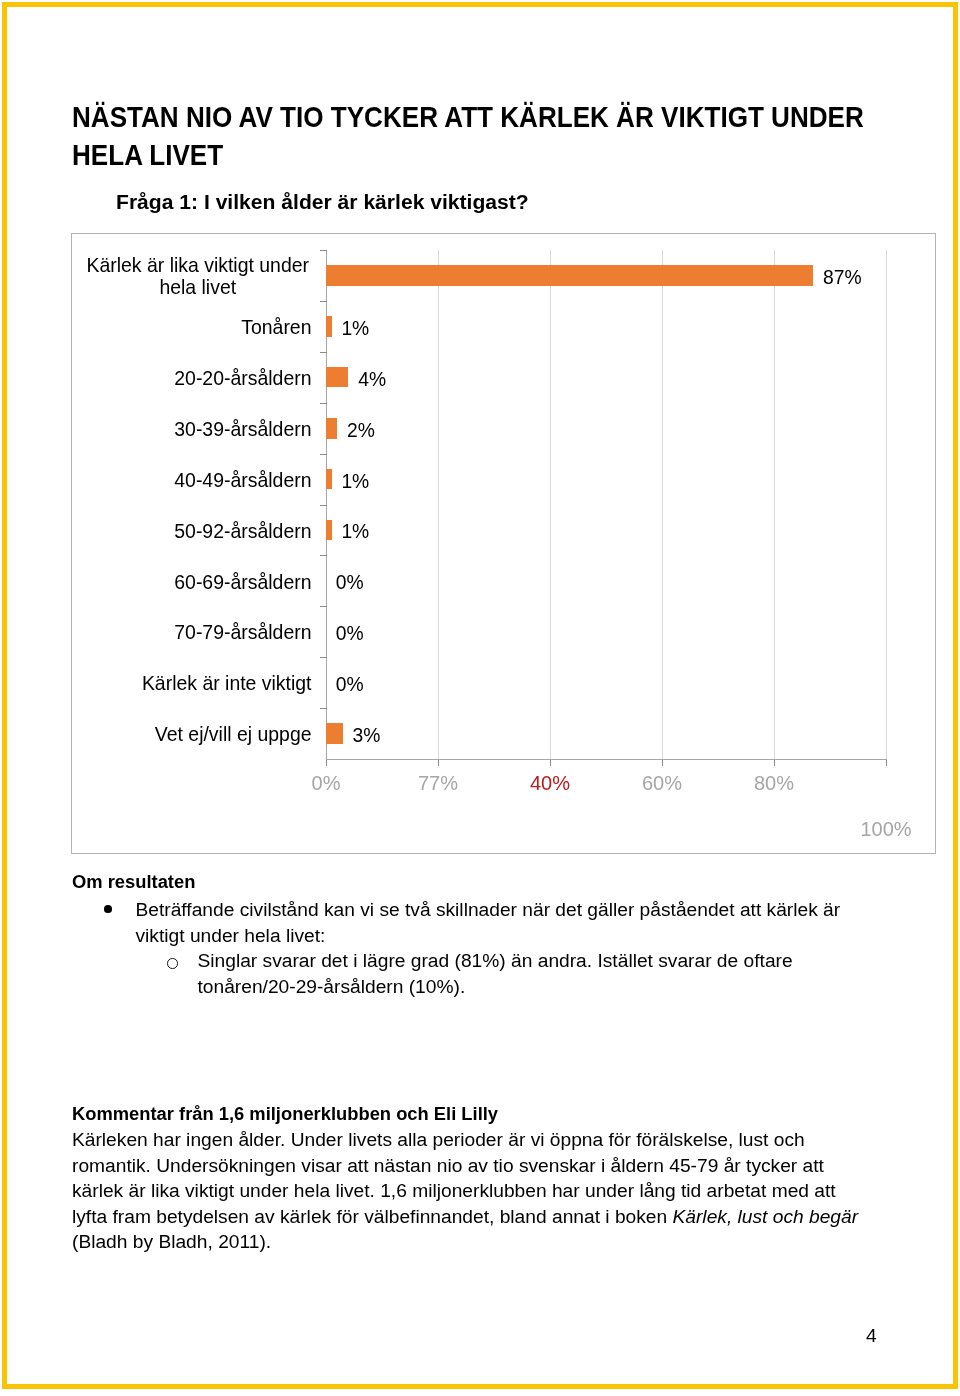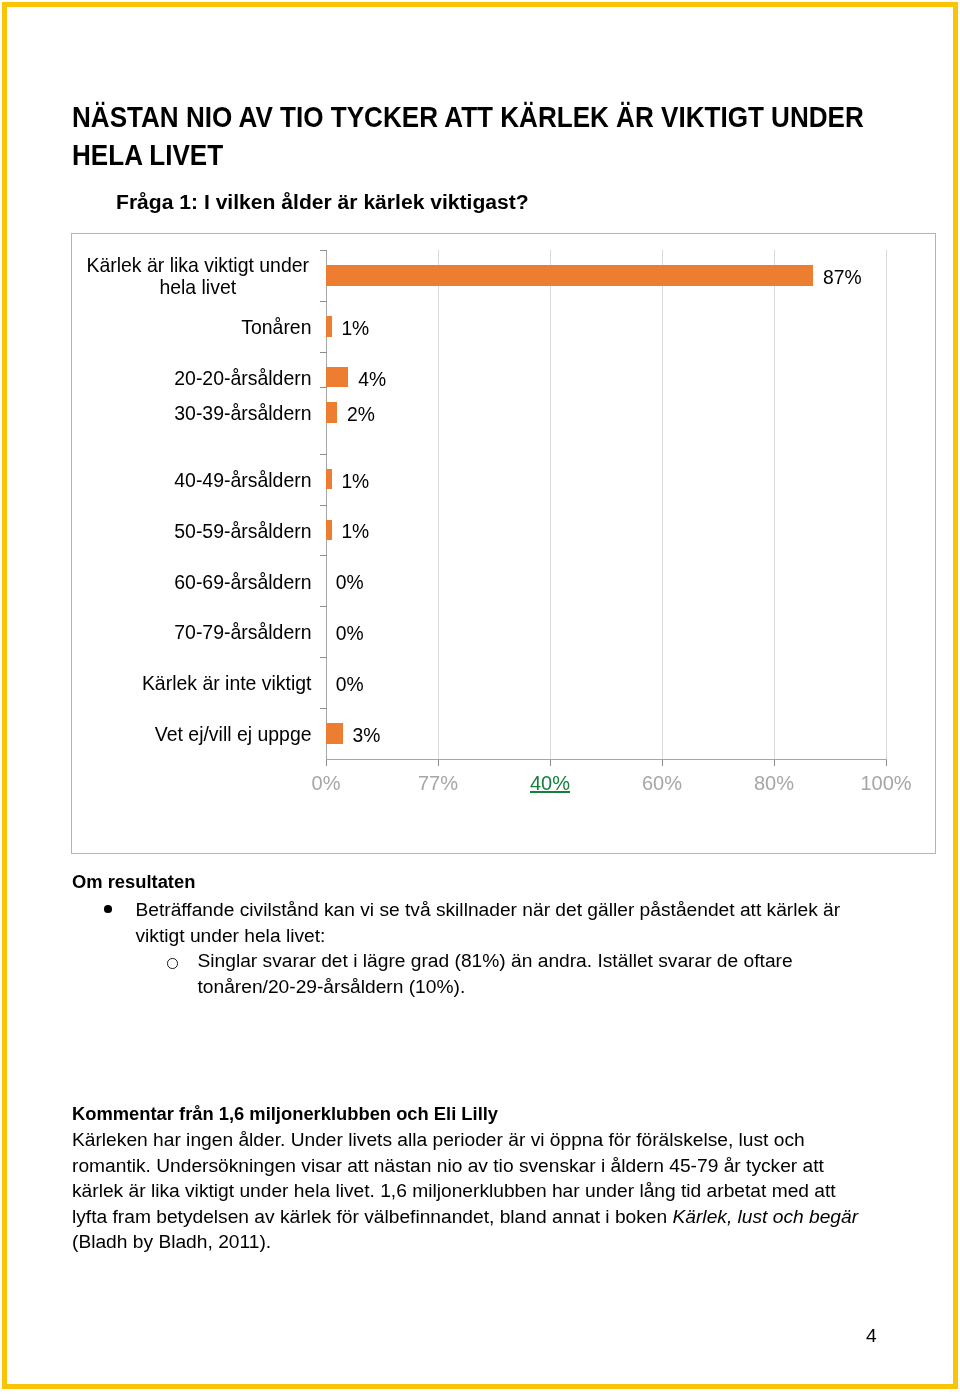--- a/index.html
+++ b/index.html
@@ -76,35 +76,35 @@
             <div class="vlabel" style="top: 15.15px;"><span>Tonåren</span></div>
             <div class="bar" style="top: 15.2px; height: 20.5px; width: 5.6px; background: rgb(237, 125, 49);"></div>
             <div class="dlabel" style="left: 15.4px; top: 16.95px;">1%</div>
           </div>
           <div style="position: absolute; left: 0px; top: 101.8px; height: 50.9px; width: 560px;">
             <div class="tick" style="top: 0px;"></div>
             <div class="vlabel" style="top: 15.15px;"><span>20-20-årsåldern</span></div>
             <div class="bar" style="top: 15.2px; height: 20.5px; width: 22.4px; background: rgb(237, 125, 49);"></div>
             <div class="dlabel" style="left: 32.2px; top: 16.95px;">4%</div>
           </div>
-          <div style="position: absolute; left: 0px; top: 137px; height: 50.9px; width: 560px;">
+          <div style="position: absolute; left: 0px; top: 153px; height: 50.9px; width: 560px;">
             <div class="tick" style="top: 0px;"></div>
             <div class="vlabel" style="top: 15.15px;"><span>30-39-årsåldern</span></div>
             <div class="bar" style="top: 15.2px; height: 20.5px; width: 11.2px; background: rgb(237, 125, 49);"></div>
             <div class="dlabel" style="left: 21px; top: 16.95px;">2%</div>
           </div>
           <div style="position: absolute; left: 0px; top: 203.6px; height: 50.9px; width: 560px;">
             <div class="tick" style="top: 0px;"></div>
             <div class="vlabel" style="top: 15.15px;"><span>40-49-årsåldern</span></div>
             <div class="bar" style="top: 15.2px; height: 20.5px; width: 5.6px; background: rgb(237, 125, 49);"></div>
             <div class="dlabel" style="left: 15.4px; top: 16.95px;">1%</div>
           </div>
           <div style="position: absolute; left: 0px; top: 254.5px; height: 50.9px; width: 560px;">
             <div class="tick" style="top: 0px;"></div>
-            <div class="vlabel" style="top: 15.15px;"><span>50-59-årsåldern</span></div>
+            <div class="vlabel" style="top: 15.15px;"><span>50-92-årsåldern</span></div>
             <div class="bar" style="top: 15.2px; height: 20.5px; width: 5.6px; background: rgb(237, 125, 49);"></div>
             <div class="dlabel" style="left: 15.4px; top: 16.95px;">1%</div>
           </div>
           <div style="position: absolute; left: 0px; top: 305.4px; height: 50.9px; width: 560px;">
             <div class="tick" style="top: 0px;"></div>
             <div class="vlabel" style="top: 15.15px;"><span>60-69-årsåldern</span></div>
             <div class="dlabel" style="left: 9.8px; top: 16.95px;">0%</div>
           </div>
           <div style="position: absolute; left: 0px; top: 356.3px; height: 50.9px; width: 560px;">
             <div class="tick" style="top: 0px;"></div>
@@ -119,24 +119,24 @@
           <div style="position: absolute; left: 0px; top: 458.1px; height: 50.9px; width: 560px;">
             <div class="tick" style="top: 0px;"></div>
             <div class="vlabel" style="top: 15.15px;"><span>Vet ej/vill ej uppge</span></div>
             <div class="bar" style="top: 15.2px; height: 20.5px; width: 16.8px; background: rgb(237, 125, 49);"></div>
             <div class="dlabel" style="left: 26.6px; top: 16.95px;">3%</div>
           </div>
         </div>
       <div id="xticks">
           <div class="xtick" style="left: -50px; color: rgb(166, 166, 166);">0%</div>
           <div class="xtick" style="left: 62px; color: rgb(166, 166, 166);">77%</div>
-          <div class="xtick" style="left: 174px; color: #15803d; text-decoration: underline;">40%</div>
+          <div class="xtick" style="left: 174px; color: #b91c1c;">40%</div>
           <div class="xtick" style="left: 286px; color: rgb(166, 166, 166);">60%</div>
           <div class="xtick" style="left: 398px; color: rgb(166, 166, 166);">80%</div>
-          <div class="xtick" style="left: 510px; color: rgb(166, 166, 166);">100%</div>
+          <div class="xtick" style="left: 510px; color: rgb(166, 166, 166); margin-top: 46px;">100%</div>
         </div>
     </div>
   </div>
 
   <div class="h3 h3-results">Om resultaten</div>
   <div class="bullets" id="bullets">
       <div class="bul" style="margin-left: 135.5px; width: 712px;"><span class="mk" style="left: -31.2px; top: 8.4px; width: 7.7px; height: 7.7px; border-radius: 50%; background: rgb(0, 0, 0);"></span><span>Beträffande civilstånd kan vi se två skillnader när det gäller påståendet att kärlek är viktigt under hela livet:</span></div>
       <div class="bul" style="margin-left: 197.5px; width: 652px;"><span class="mk" style="left: -30.4px; top: 10.4px; width: 10.4px; height: 10.4px; border-radius: 50%; border: 1.7px solid rgb(26, 26, 26); box-sizing: border-box;"></span><span>Singlar svarar det i lägre grad (81%) än andra. Istället svarar de oftare tonåren/20-29-årsåldern (10%).</span></div>
     </div>
 

